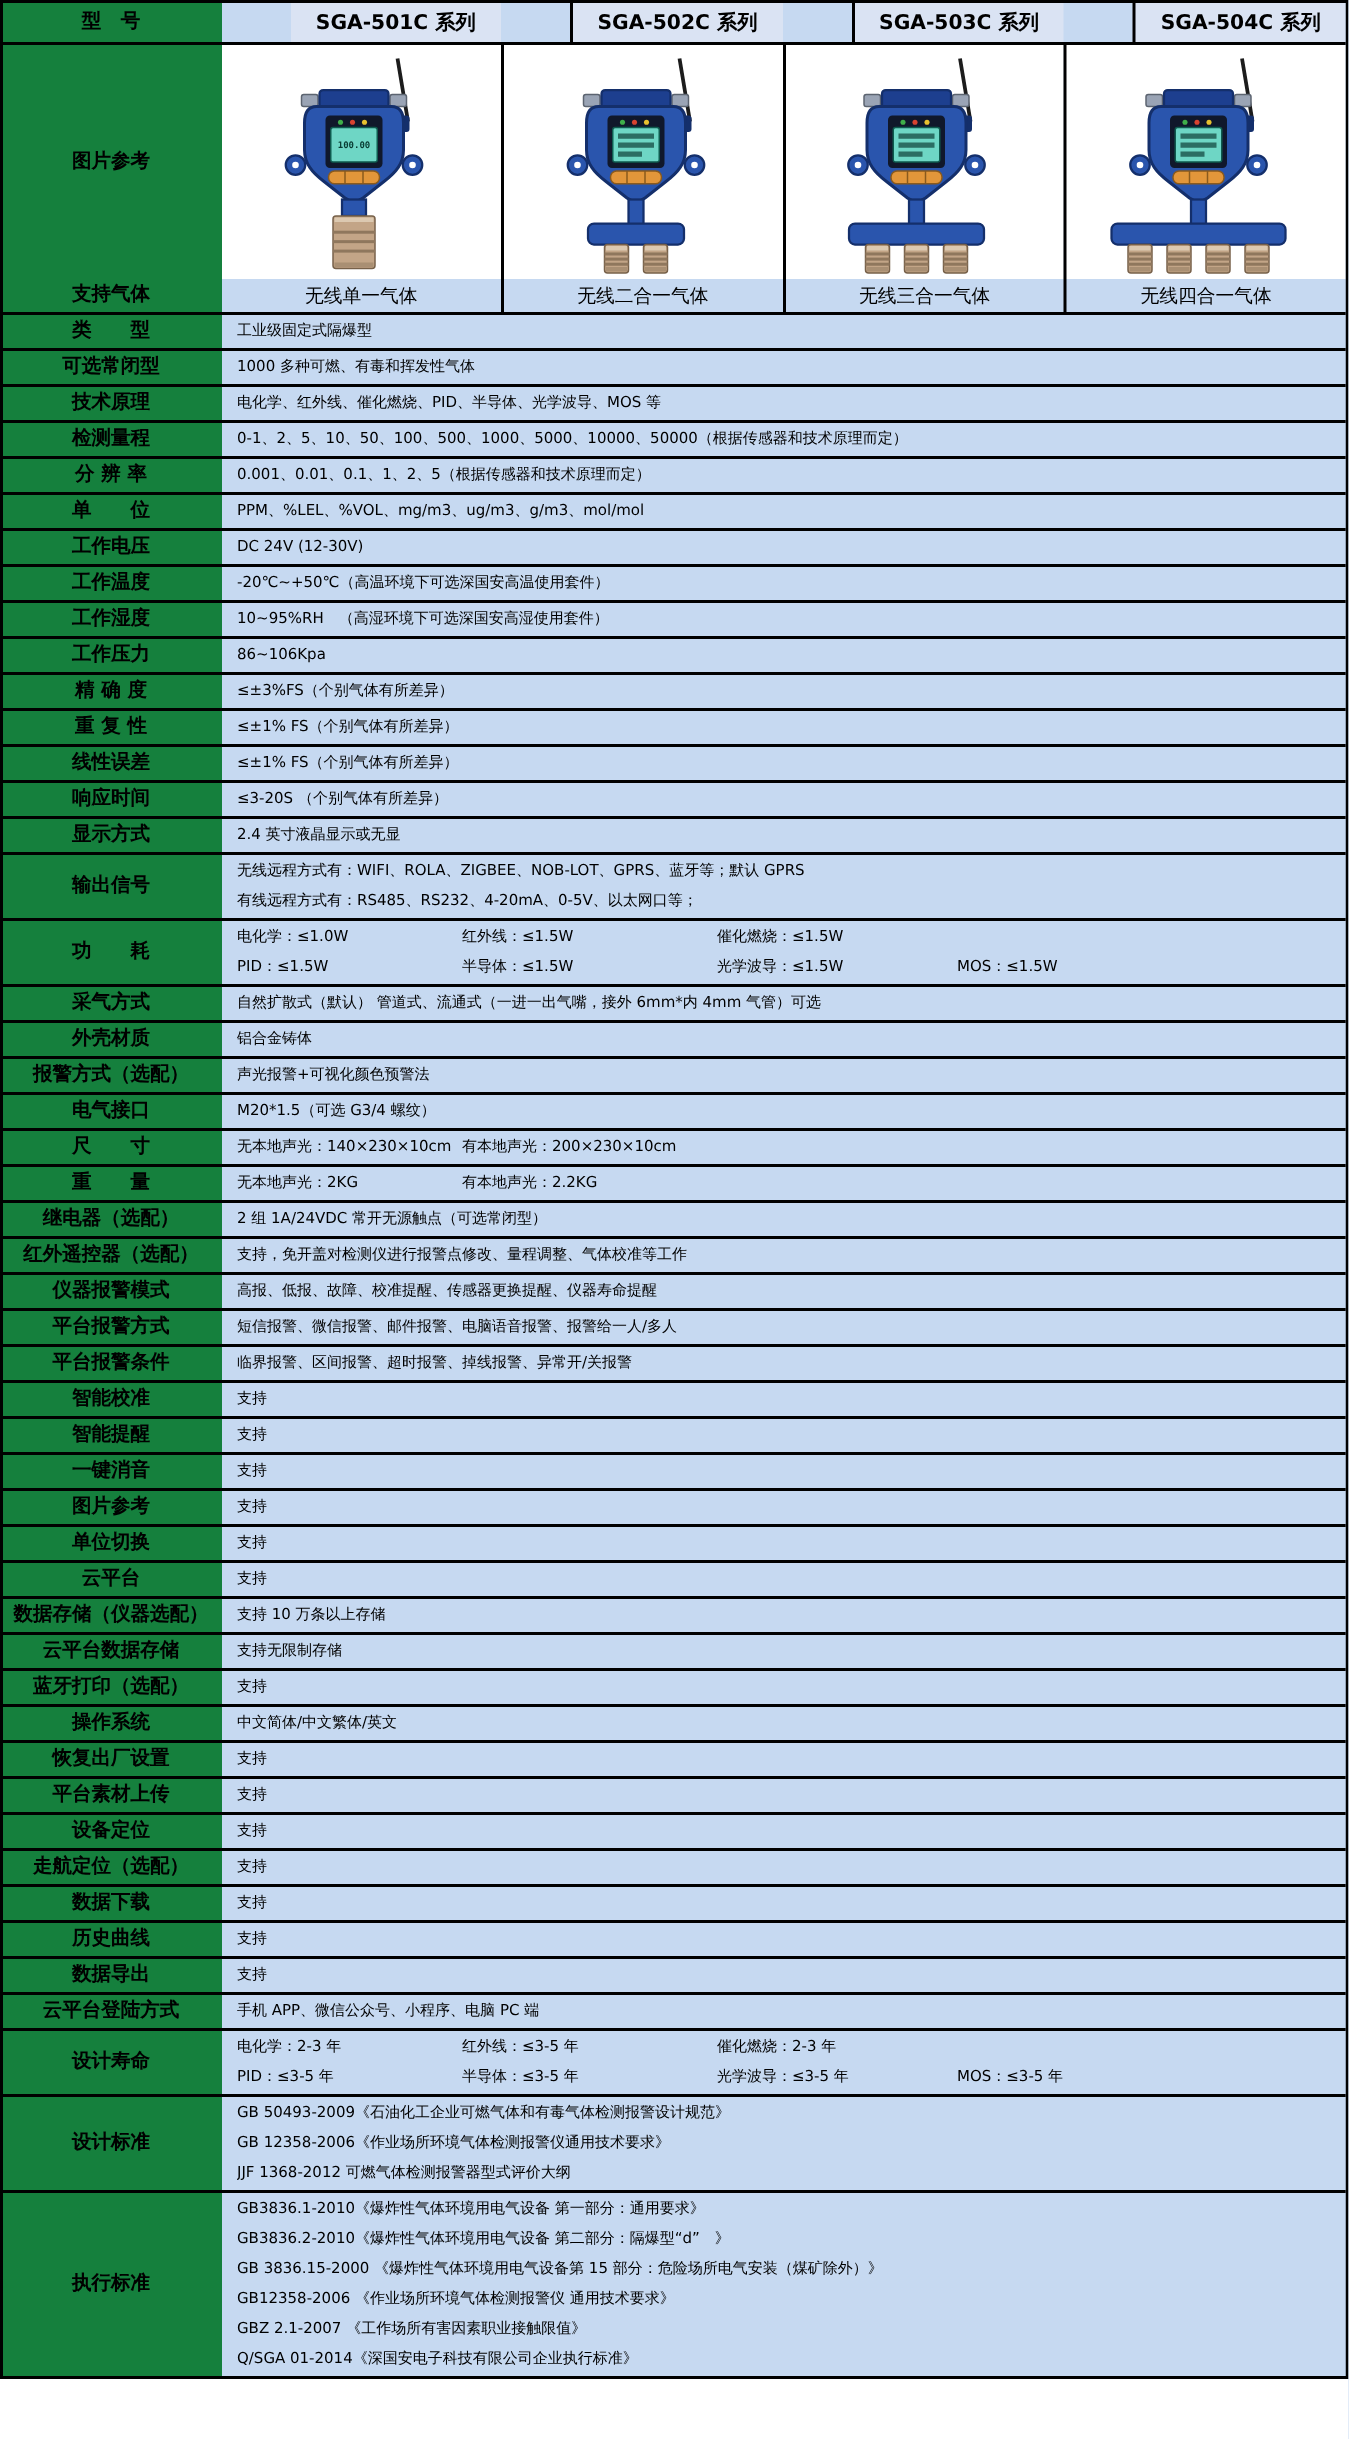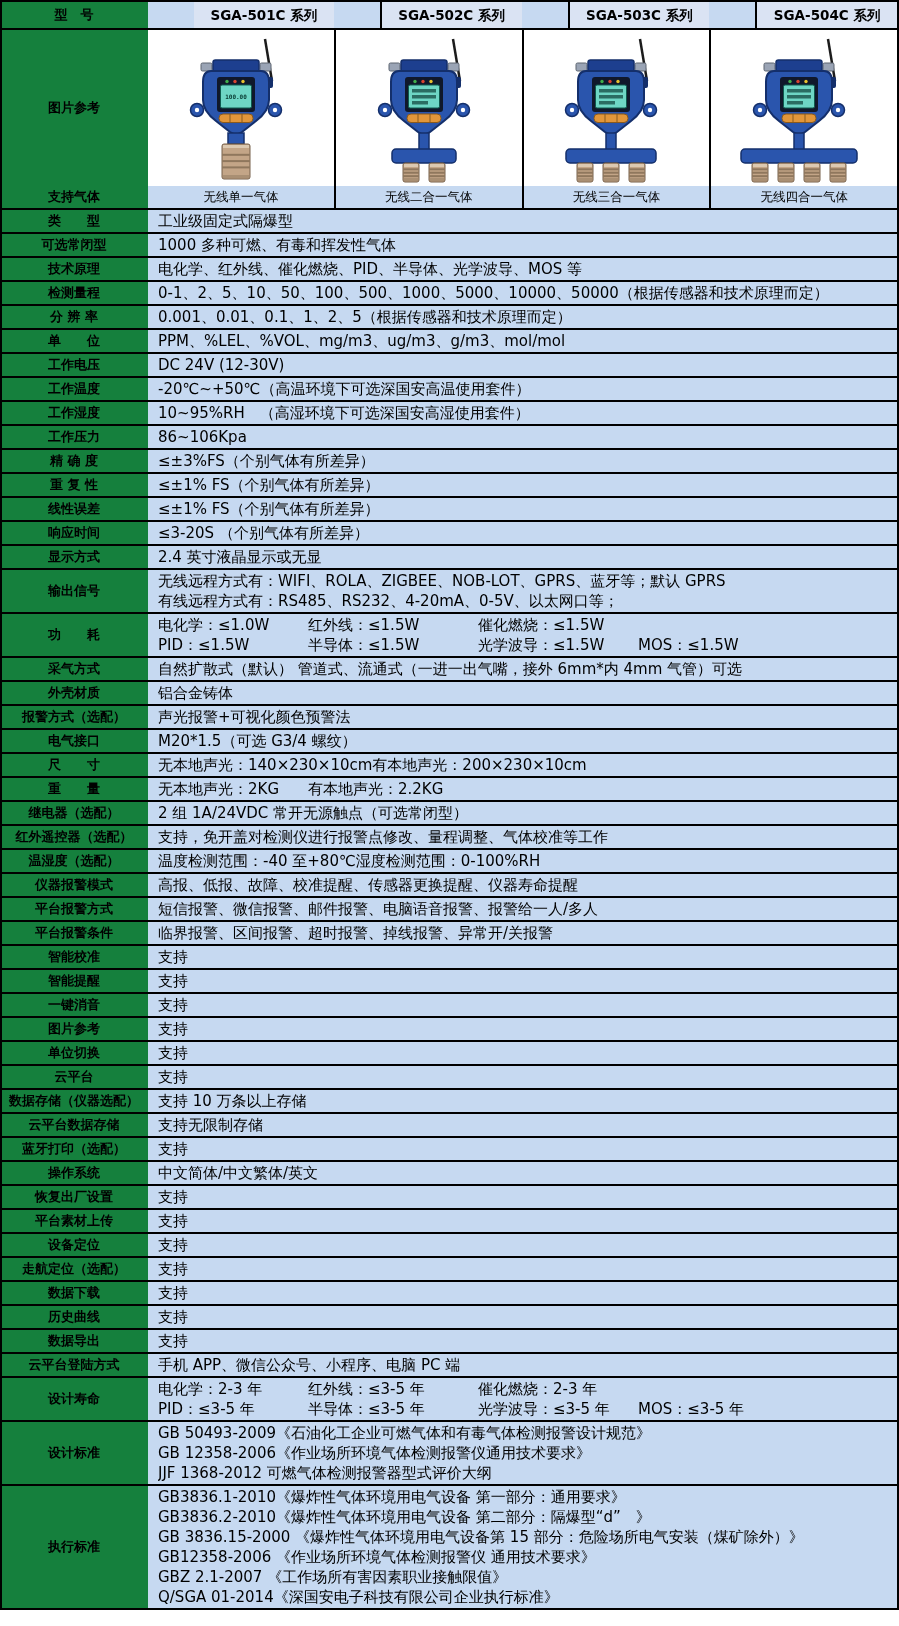--- a/index.html
+++ b/index.html
@@ -9,21 +9,21 @@
     background:#c6d9f1;
   }
   .r{display:flex;align-items:stretch;border-top:2px solid #000;}
   .r:first-child{border-top:none;}
   .lab{
     flex:0 0 146px;width:146px;background:#15803d;border-right:2px solid #15803d;
     display:flex;align-items:center;justify-content:center;text-align:center;
     font-weight:bold;font-size:13px;line-height:16px;padding:2px 2px;box-sizing:border-box;
   }
   .val{flex:1 1 auto;background:#c6d9f1;display:flex;flex-direction:column;justify-content:center;
-       padding:1px 0 1px 10px;box-sizing:border-box;font-size:15px;min-width:0;}
+       padding:1px 0 1px 10px;box-sizing:border-box;font-size:10px;min-width:0;}
   .val .ln{line-height:20px;white-space:nowrap;overflow:hidden;}
   .cols .ln span{display:inline-block;vertical-align:top;}
   .cols .ln span:nth-child(1){min-width:150px;}
   .cols .ln span:nth-child(2){min-width:170px;}
   .cols .ln span:nth-child(3){min-width:160px;}
   .cols .ln span:last-child{min-width:0;}
   .cells4{flex:1 1 auto;display:flex;}
   .c4{flex:1 1 0;display:flex;align-items:center;justify-content:center;
       background:#c6d9f1;border-left:2px solid #000;font-size:12.5px;line-height:20px;text-align:center;}
   .c4:first-child{border-left:none;}
@@ -368,26 +368,20 @@
         <div class="val">
           <div class="ln">2 组 1A/24VDC 常开无源触点（可选常闭型）</div>
         </div>
       </div>
       <div class="r single">
         <div class="lab">红外遥控器（选配）</div>
         <div class="val">
           <div class="ln">支持，免开盖对检测仪进行报警点修改、量程调整、气体校准等工作</div>
         </div>
       </div>
-      <div class="r">
-        <div class="lab">温湿度（选配）</div>
-        <div class="val cols">
-          <div class="ln"><span>温度检测范围：-40 至+80℃</span><span>湿度检测范围：0-100%RH</span></div>
-        </div>
-      </div>
       <div class="r single">
         <div class="lab">仪器报警模式</div>
         <div class="val">
           <div class="ln">高报、低报、故障、校准提醒、传感器更换提醒、仪器寿命提醒</div>
         </div>
       </div>
       <div class="r single">
         <div class="lab">平台报警方式</div>
         <div class="val">
           <div class="ln">短信报警、微信报警、邮件报警、电脑语音报警、报警给一人/多人</div>

